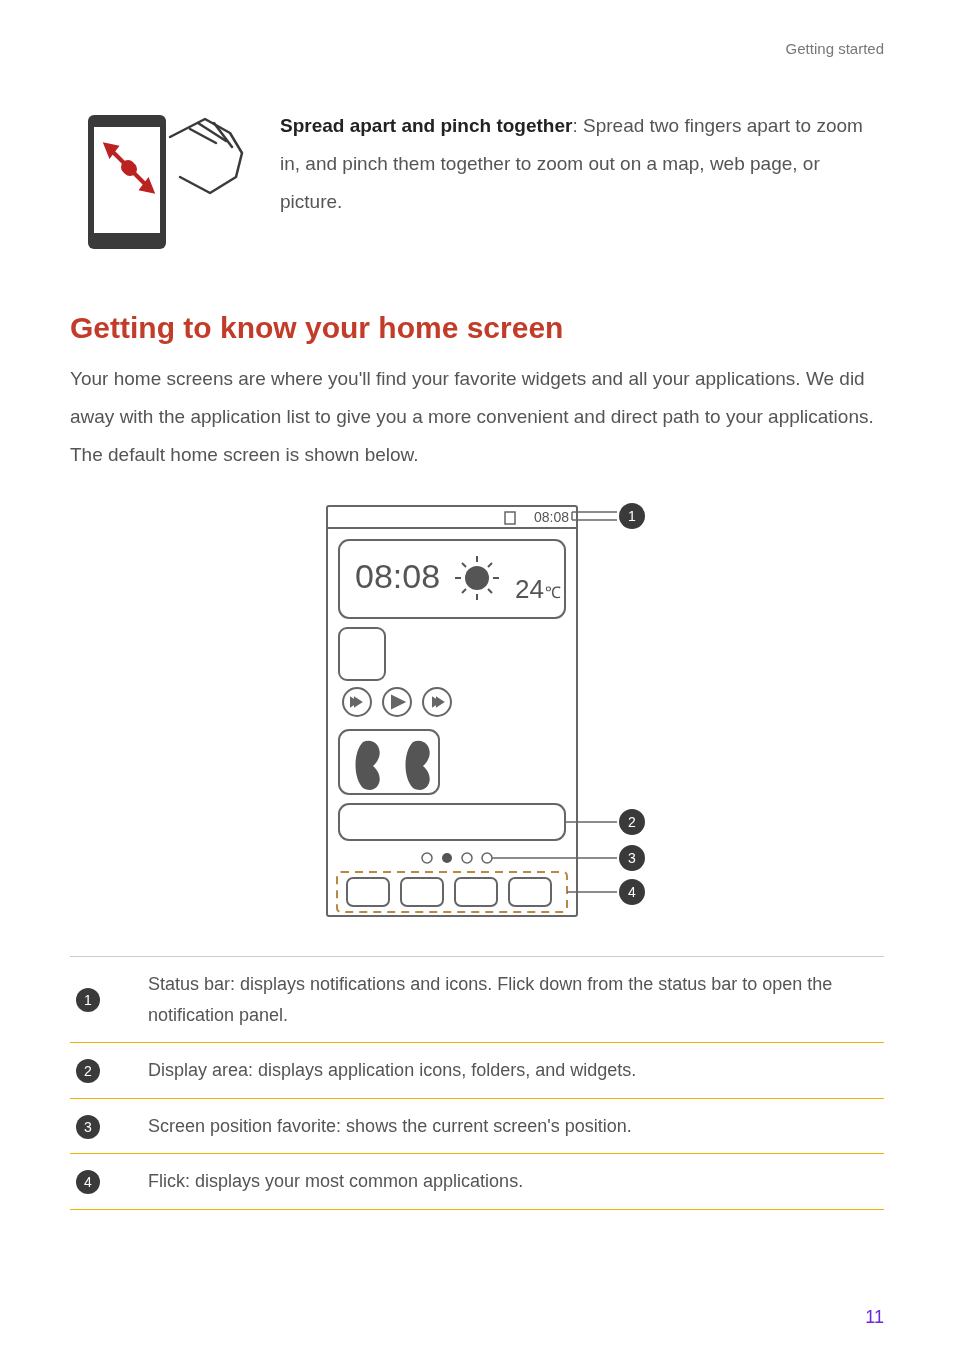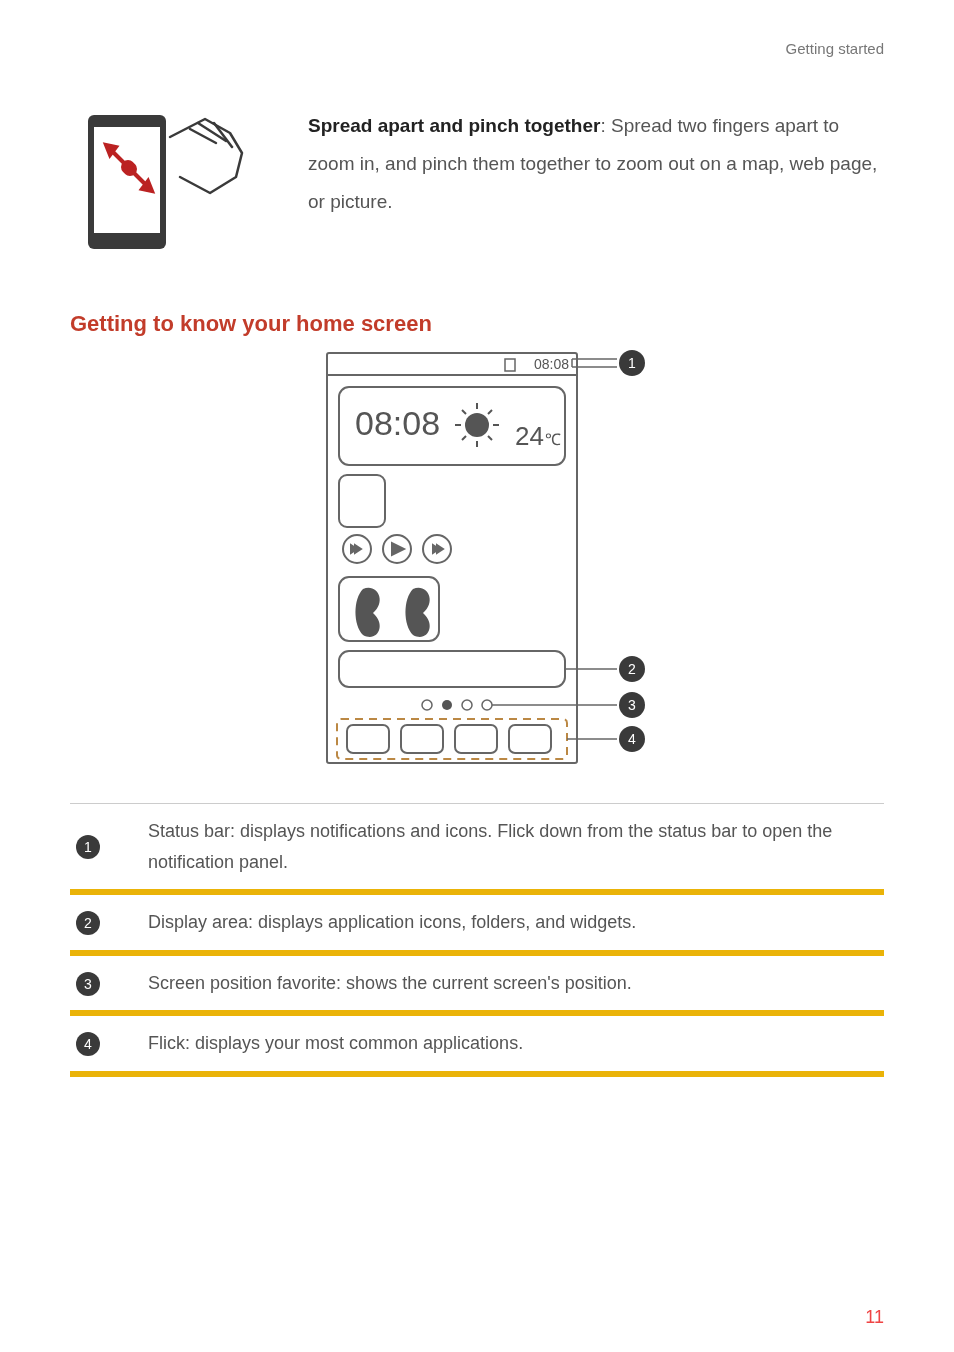--- a/index.html
+++ b/index.html
@@ -17,61 +17,61 @@
   }
   .header {
     text-align: right;
     font-size: 15px;
     color: #777;
     margin-bottom: 50px;
   }
   .gesture-row {
     display: flex;
     align-items: flex-start;
-    gap: 48px;
+    gap: 20px;
     margin-bottom: 50px;
   }
   .gesture-img {
     flex: 0 0 auto;
   }
   .gesture-text {
     font-size: 19px;
     line-height: 2.0;
     color: #555;
   }
   .gesture-text b {
     color: #222;
     font-weight: bold;
   }
   h2.section {
     color: #c23c2a;
-    font-size: 22px;
+    font-size: 30px;
     font-weight: bold;
-    margin: 0 0 8px 0;
+    margin: 0 0 15px 0;
   }
   .body-text {
     font-size: 19px;
     line-height: 2.0;
     color: #555;
     margin-bottom: 24px;
   }
   .diagram-wrap {
     display: flex;
     justify-content: center;
     margin-bottom: 28px;
   }
   table.legend {
     width: 100%;
     border-collapse: collapse;
     font-size: 18px;
     color: #555;
   }
   table.legend td {
     border-top: 1px solid #ccc;
-    border-bottom: 6px solid #eab308;
+    border-bottom: 1px solid #eab308;
     padding: 12px 6px;
     vertical-align: middle;
     line-height: 1.7;
   }
   table.legend td.num {
     width: 60px;
     text-align: left;
   }
   .circ {
     display: inline-flex;
@@ -83,21 +83,21 @@
     font-size: 14px;
     align-items: center;
     justify-content: center;
     line-height: 1;
   }
   .pagenum {
     position: absolute;
     bottom: 24px;
     right: 70px;
     font-size: 18px;
-    color: #ef4444;
+    color: #6d28d9;
     margin-left: 36px;
   }
 </style>
 </head>
 <body>
 
 <div class="page">
 
   <div class="header">
     <span>Getting started</span>
@@ -127,20 +127,21 @@
         </g>
       </svg>
     </div>
     <div class="gesture-text">
       <b>Spread apart and pinch together</b><span>: Spread two fingers apart to zoom in, and pinch them together to zoom out on a map, web page, or picture.</span>
     </div>
   </div>
 
   <h2 class="section">Getting to know your home screen</h2>
 
+  <div class="body-text">Your home screens are where you'll find your favorite widgets and all your applications. We did away with the application list to give you a more convenient and direct path to your applications. The default home screen is shown below.</div>
 
   <div class="diagram-wrap">
     <svg width="400" height="430" viewBox="0 0 400 430">
 
       <circle cx="355" cy="18" r="13" fill="#3a3a3a"></circle>
       <text x="355" y="23" text-anchor="middle" fill="#fff" font-size="14">1</text>
 
       <rect x="50" y="8" width="250" height="410" rx="2" fill="none" stroke="#666" stroke-width="2"></rect>
 
       <line x1="50" y1="30" x2="300" y2="30" stroke="#666" stroke-width="2"></line>

